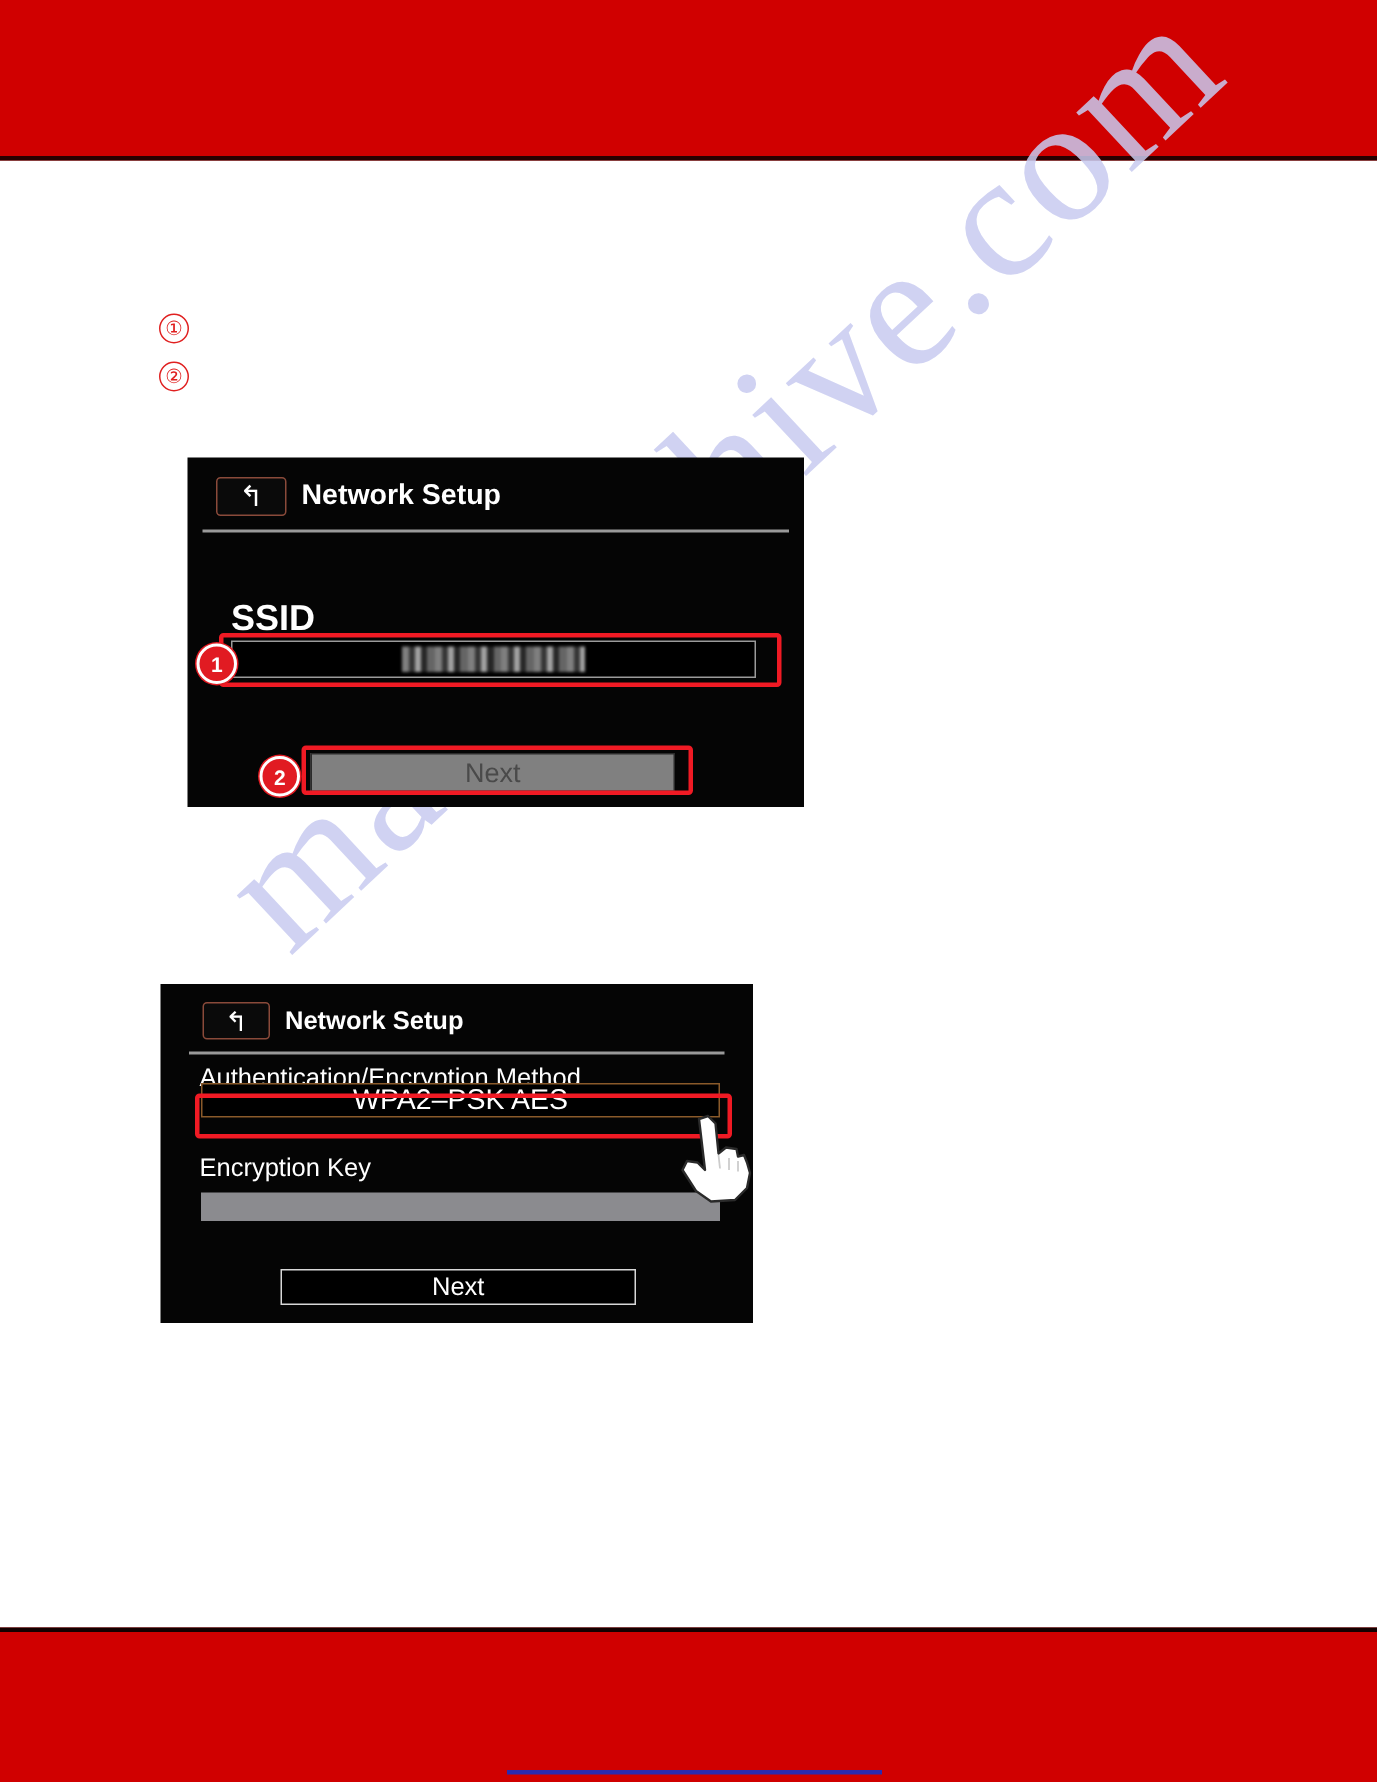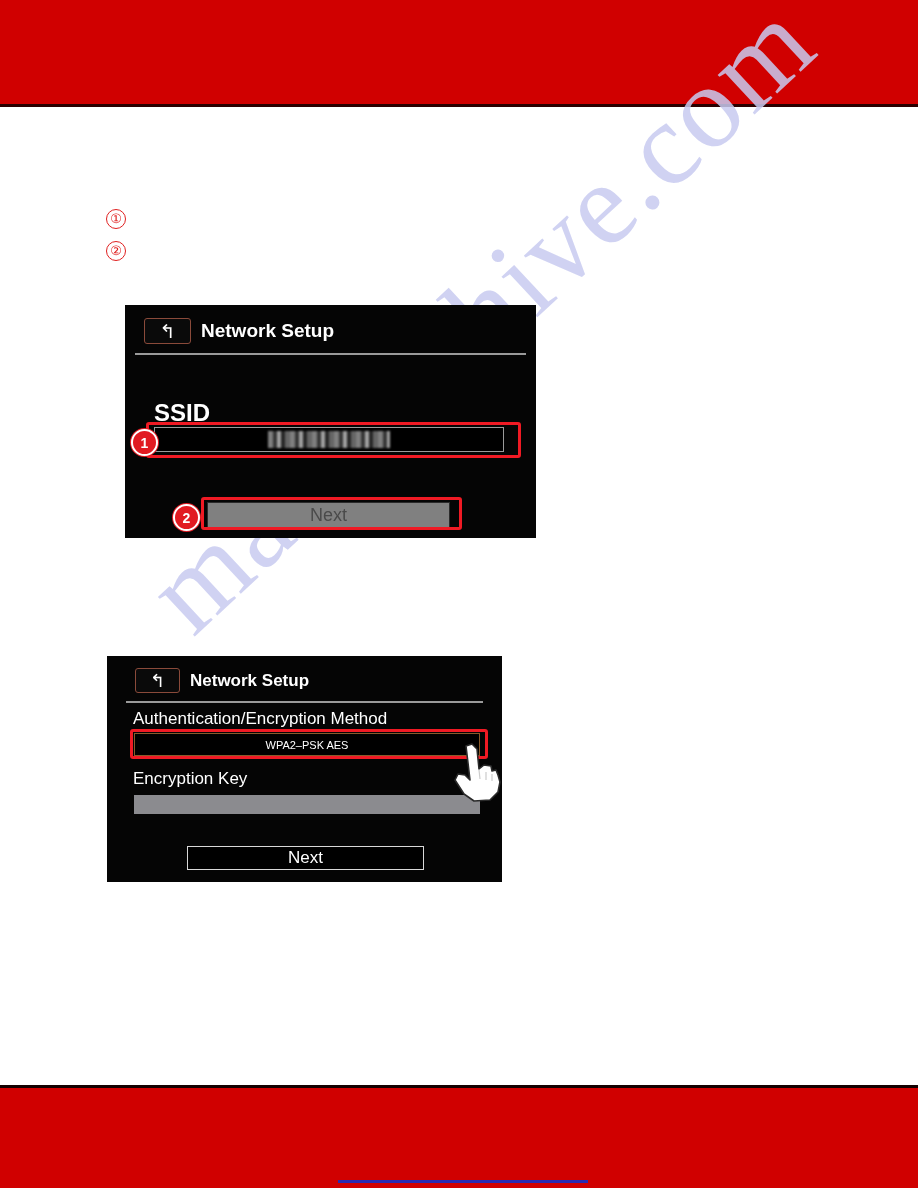--- a/index.html
+++ b/index.html
@@ -256,21 +256,21 @@
     <div class="back-btn" style="width:43px; height:23px;">
       <span class="back-glyph" style="font-size:18px;">↰</span>
     </div>
     <div class="screen-title" style="font-size:17px;">Network Setup</div>
   </div>
 
   <div class="hrule" style="left:19px; top:45px; width:357px;"></div>
 
   <div class="field-label" style="left:26px; top:53px; font-size:17px;">Authentication/Encryption Method</div>
 
-  <div class="value-box amber" style="left:27px; top:77px; width:346px; height:23px; font-size:11px;">
+  <div class="value-box amber" style="left:27px; top:66px; width:346px; height:23px; font-size:19px;">
     <span>WPA2–PSK AES</span>
   </div>
 
   <div class="field-label" style="left:26px; top:113px; font-size:17px;">Encryption Key</div>
 
   <div class="gray-field" style="left:27px; top:139px; width:346px; height:19px;">
     <span></span>
   </div>
 
   <div class="btn-next outline" style="left:80px; top:190px; width:237px; height:24px; font-size:17px;">

